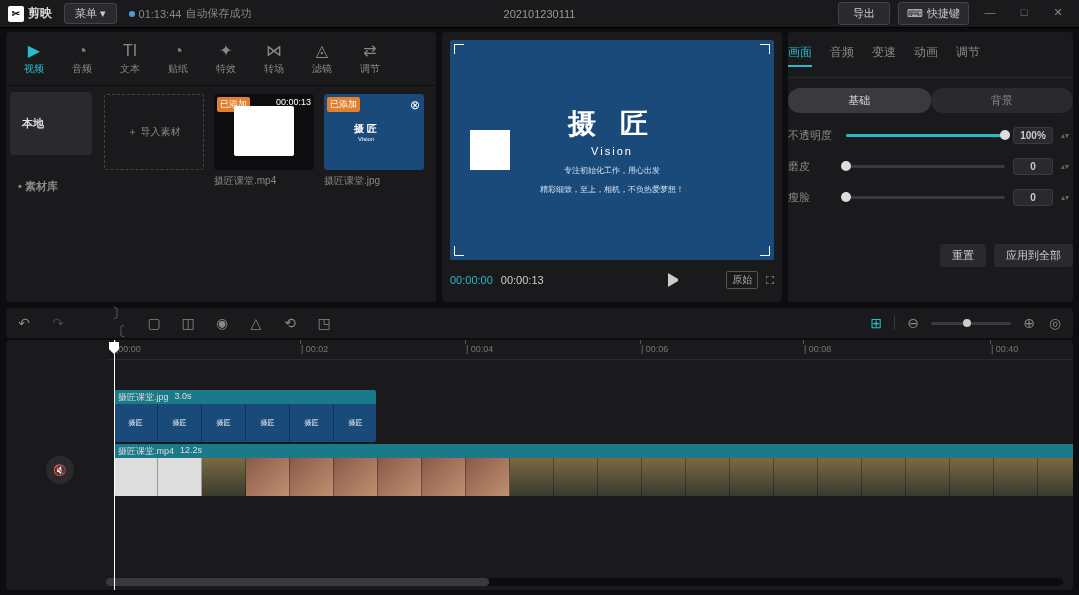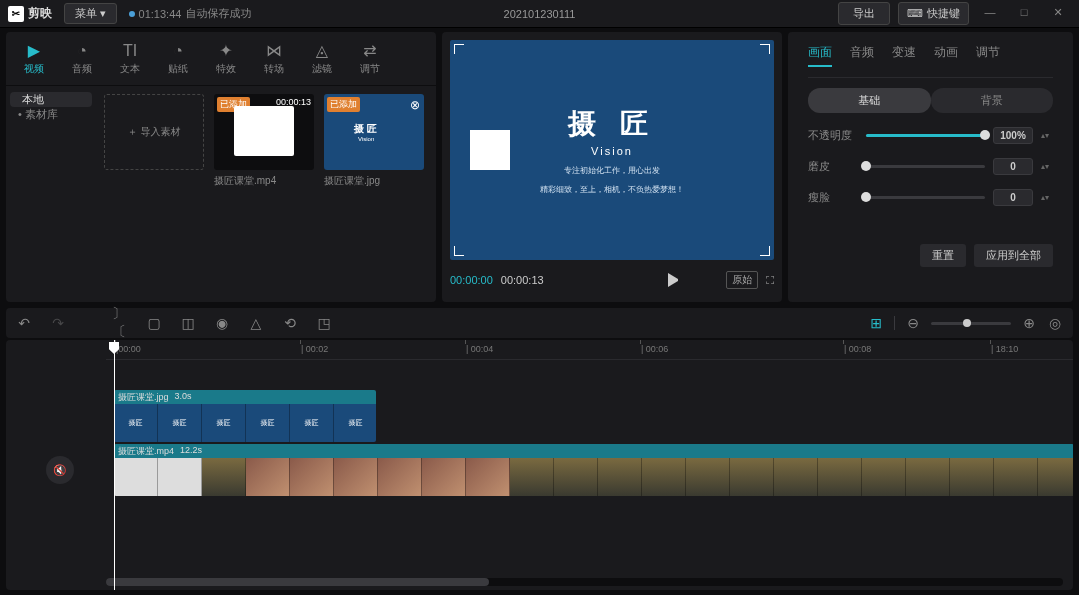--- a/index.html
+++ b/index.html
@@ -20,21 +20,21 @@
 .main-row { height: 278px; display: flex; gap: 6px; padding: 4px 6px; }
 .panel { background: #1a1a1d; border-radius: 4px; }
 
 .media-panel { width: 430px; display: flex; flex-direction: column; }
 .tool-tabs { height: 54px; display: flex; align-items: center; padding: 0 4px; border-bottom: 1px solid #0d0d0f; }
 .tool-tab { width: 48px; display: flex; flex-direction: column; align-items: center; gap: 2px; color: #888; font-size: 10px; }
 .tool-tab.active { color: #27bcca; }
 .tool-tab .ico { width: 18px; height: 18px; display: flex; align-items: center; justify-content: center; font-size: 16px; }
 .media-body { flex: 1; display: flex; }
 .media-side { width: 90px; display: flex; flex-direction: column; padding-top: 6px; }
-.side-item { padding: 0 12px; color: #888; font-size: 11px; }
+.side-item { padding: 24px 12px; color: #888; font-size: 11px; font-weight: bold; }
 .side-item.active { background: #2a2a2e; color: #ddd; border-radius: 4px; margin: 0 4px; }
 .media-grid { flex: 1; padding: 8px; display: flex; flex-wrap: wrap; gap: 10px; align-content: flex-start; }
 .import-box { width: 100px; height: 76px; border: 1px dashed #444; border-radius: 3px; display: flex; align-items: center; justify-content: center; color: #888; font-size: 10px; }
 .media-item { width: 100px; }
 .thumb { width: 100px; height: 76px; background: #0d0d0f; border-radius: 3px; position: relative; overflow: hidden; }
 .thumb-blue { background: #1a4a7a; }
 .thumb-badge { position: absolute; top: 3px; left: 3px; background: #e08030; color: #fff; font-size: 9px; padding: 1px 3px; border-radius: 2px; }
 .thumb-dur { position: absolute; top: 3px; right: 3px; color: #fff; font-size: 9px; }
 .thumb-logo { position: absolute; right: 4px; top: 4px; color: #fff; font-size: 12px; }
 .media-name { margin-top: 4px; color: #888; font-size: 10px; overflow: hidden; text-overflow: ellipsis; white-space: nowrap; }
@@ -50,21 +50,21 @@
 .prev-sub { font-size: 11px; letter-spacing: 2px; margin-top: 2px; }
 .prev-text { font-size: 8px; margin-top: 8px; color: #d0e0f0; }
 .qr { position: absolute; left: 20px; top: 50%; transform: translateY(-50%); width: 40px; height: 40px; background: #fff; }
 .preview-ctrl { height: 28px; display: flex; align-items: center; gap: 8px; margin-top: 6px; }
 .time-cur { color: #27bcca; font-size: 11px; }
 .time-tot { color: #ccc; font-size: 11px; }
 .play-btn { margin-left: auto; margin-right: auto; width: 14px; height: 14px; border-left: 10px solid #ccc; border-top: 6px solid transparent; border-bottom: 6px solid transparent; position: relative; left: 40px; }
 .ctrl-right { display: flex; gap: 8px; align-items: center; }
 .ctrl-btn { border: 1px solid #555; padding: 1px 5px; border-radius: 2px; color: #aaa; font-size: 10px; }
 
-.props-panel { flex: 1; padding: 8px 20px; }
+.props-panel { flex: 1; padding: 8px 0; }
 .prop-tabs { display: flex; gap: 18px; padding: 4px 0 10px; border-bottom: 1px solid #2a2a2e; }
 .prop-tab { color: #888; font-size: 12px; padding-bottom: 4px; }
 .prop-tab.active { color: #27bcca; border-bottom: 2px solid #27bcca; }
 .sub-tabs { display: flex; margin-top: 10px; }
 .sub-tab { flex: 1; text-align: center; padding: 5px; background: #2a2a2e; color: #888; font-size: 11px; border-radius: 12px; }
 .sub-tab.active { background: #3a3a3e; color: #ddd; }
 .prop-row { display: flex; align-items: center; margin-top: 14px; gap: 8px; }
 .prop-label { width: 50px; color: #888; font-size: 11px; }
 .slider-track { flex: 1; height: 3px; background: #3a3a3e; border-radius: 2px; position: relative; }
 .slider-fill { height: 100%; background: #27bcca; border-radius: 2px; }
@@ -277,22 +277,22 @@
     <div class="tl-ico">◎</div>
   </div>
 </div>
 
 <div class="timeline" style="height:250px">
   <div class="ruler">
     <div class="tick" style="left:10px">|00:00</div>
     <div class="tick" style="left:195px">| 00:02</div>
     <div class="tick" style="left:360px">| 00:04</div>
     <div class="tick" style="left:535px">| 00:06</div>
-    <div class="tick" style="left:738px">| 00:08</div>
-    <div class="tick" style="left:885px">| 18:10</div>
+    <div class="tick" style="left:698px">| 00:08</div>
+    <div class="tick" style="left:885px">| 00:40</div>
   </div>
   <div class="playhead"></div>
   <div class="tracks">
     <div class="track">
       <div class="clip" style="left:8px;width:262px">
         <div class="clip-header">
             <span>摄匠课堂.jpg</span>
             <span>3.0s</span>
           </div>
         <div class="clip-body blue">

